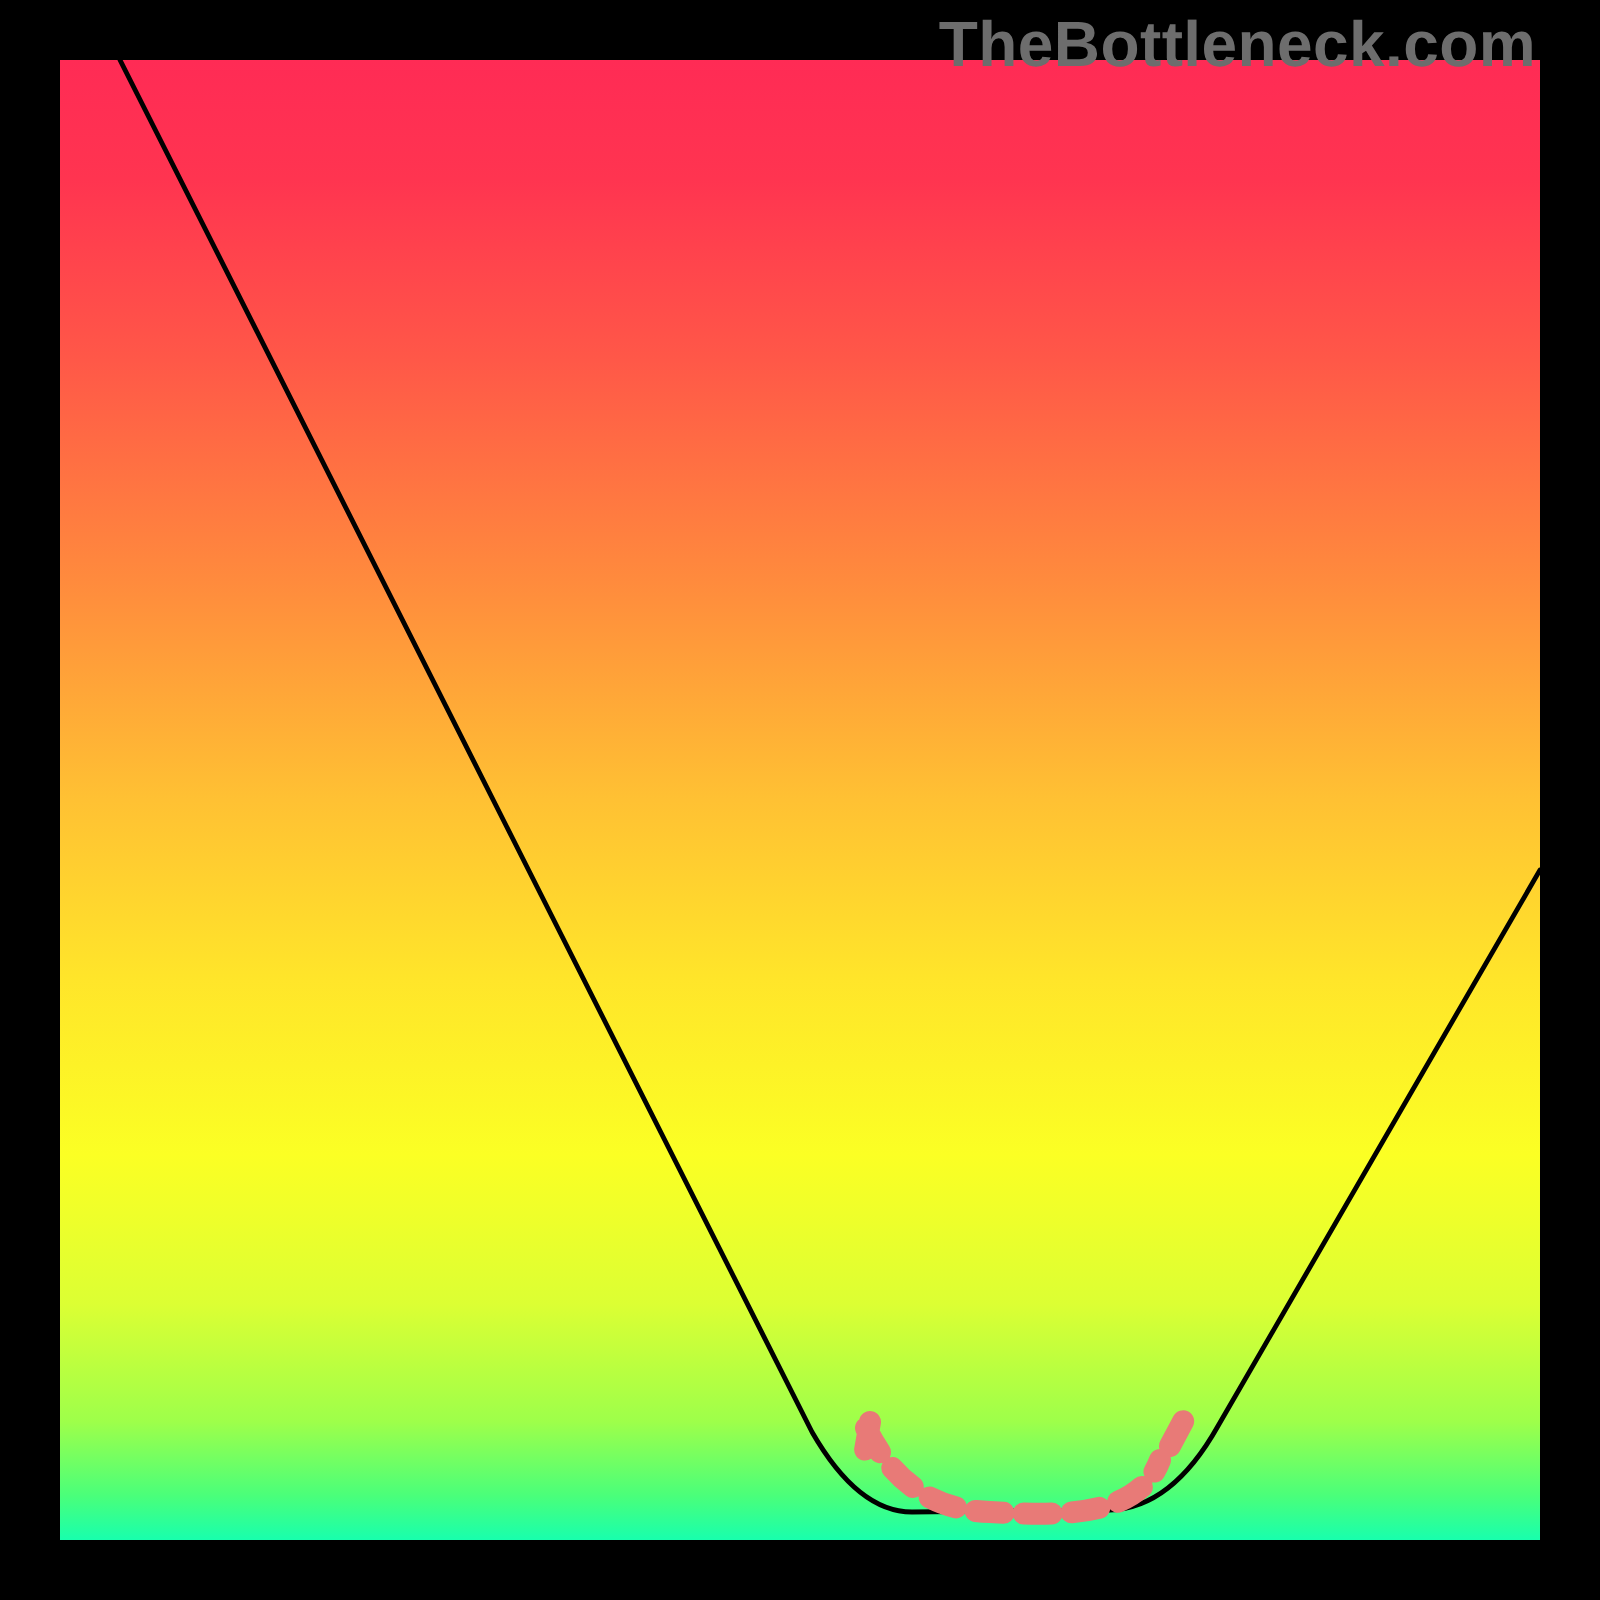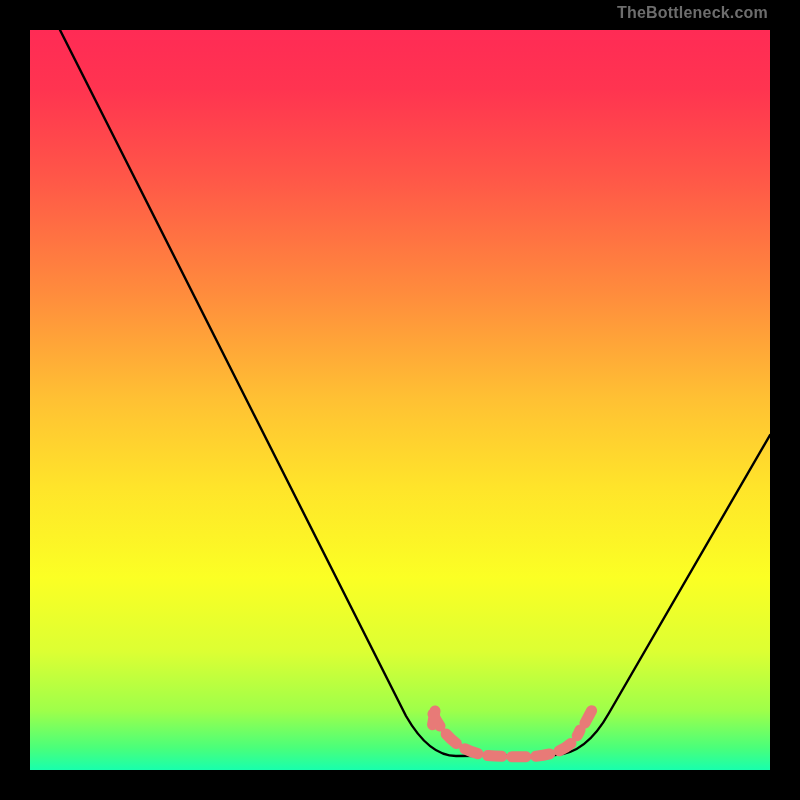--- a/index.html
+++ b/index.html
@@ -23,21 +23,21 @@
     left: 0;
     top: 0;
     width: 740px;
     height: 740px;
   }
   .watermark {
     position: absolute;
     top: 4px;
     right: 32px;
     font-family: Arial, Helvetica, sans-serif;
-    font-size: 16px;
+    font-size: 32px;
     font-weight: 600;
     color: #6d6d6d;
     letter-spacing: 0.2px;
   }
   svg.curve {
     position: absolute;
     left: 0;
     top: 0;
     width: 740px;
     height: 740px;

